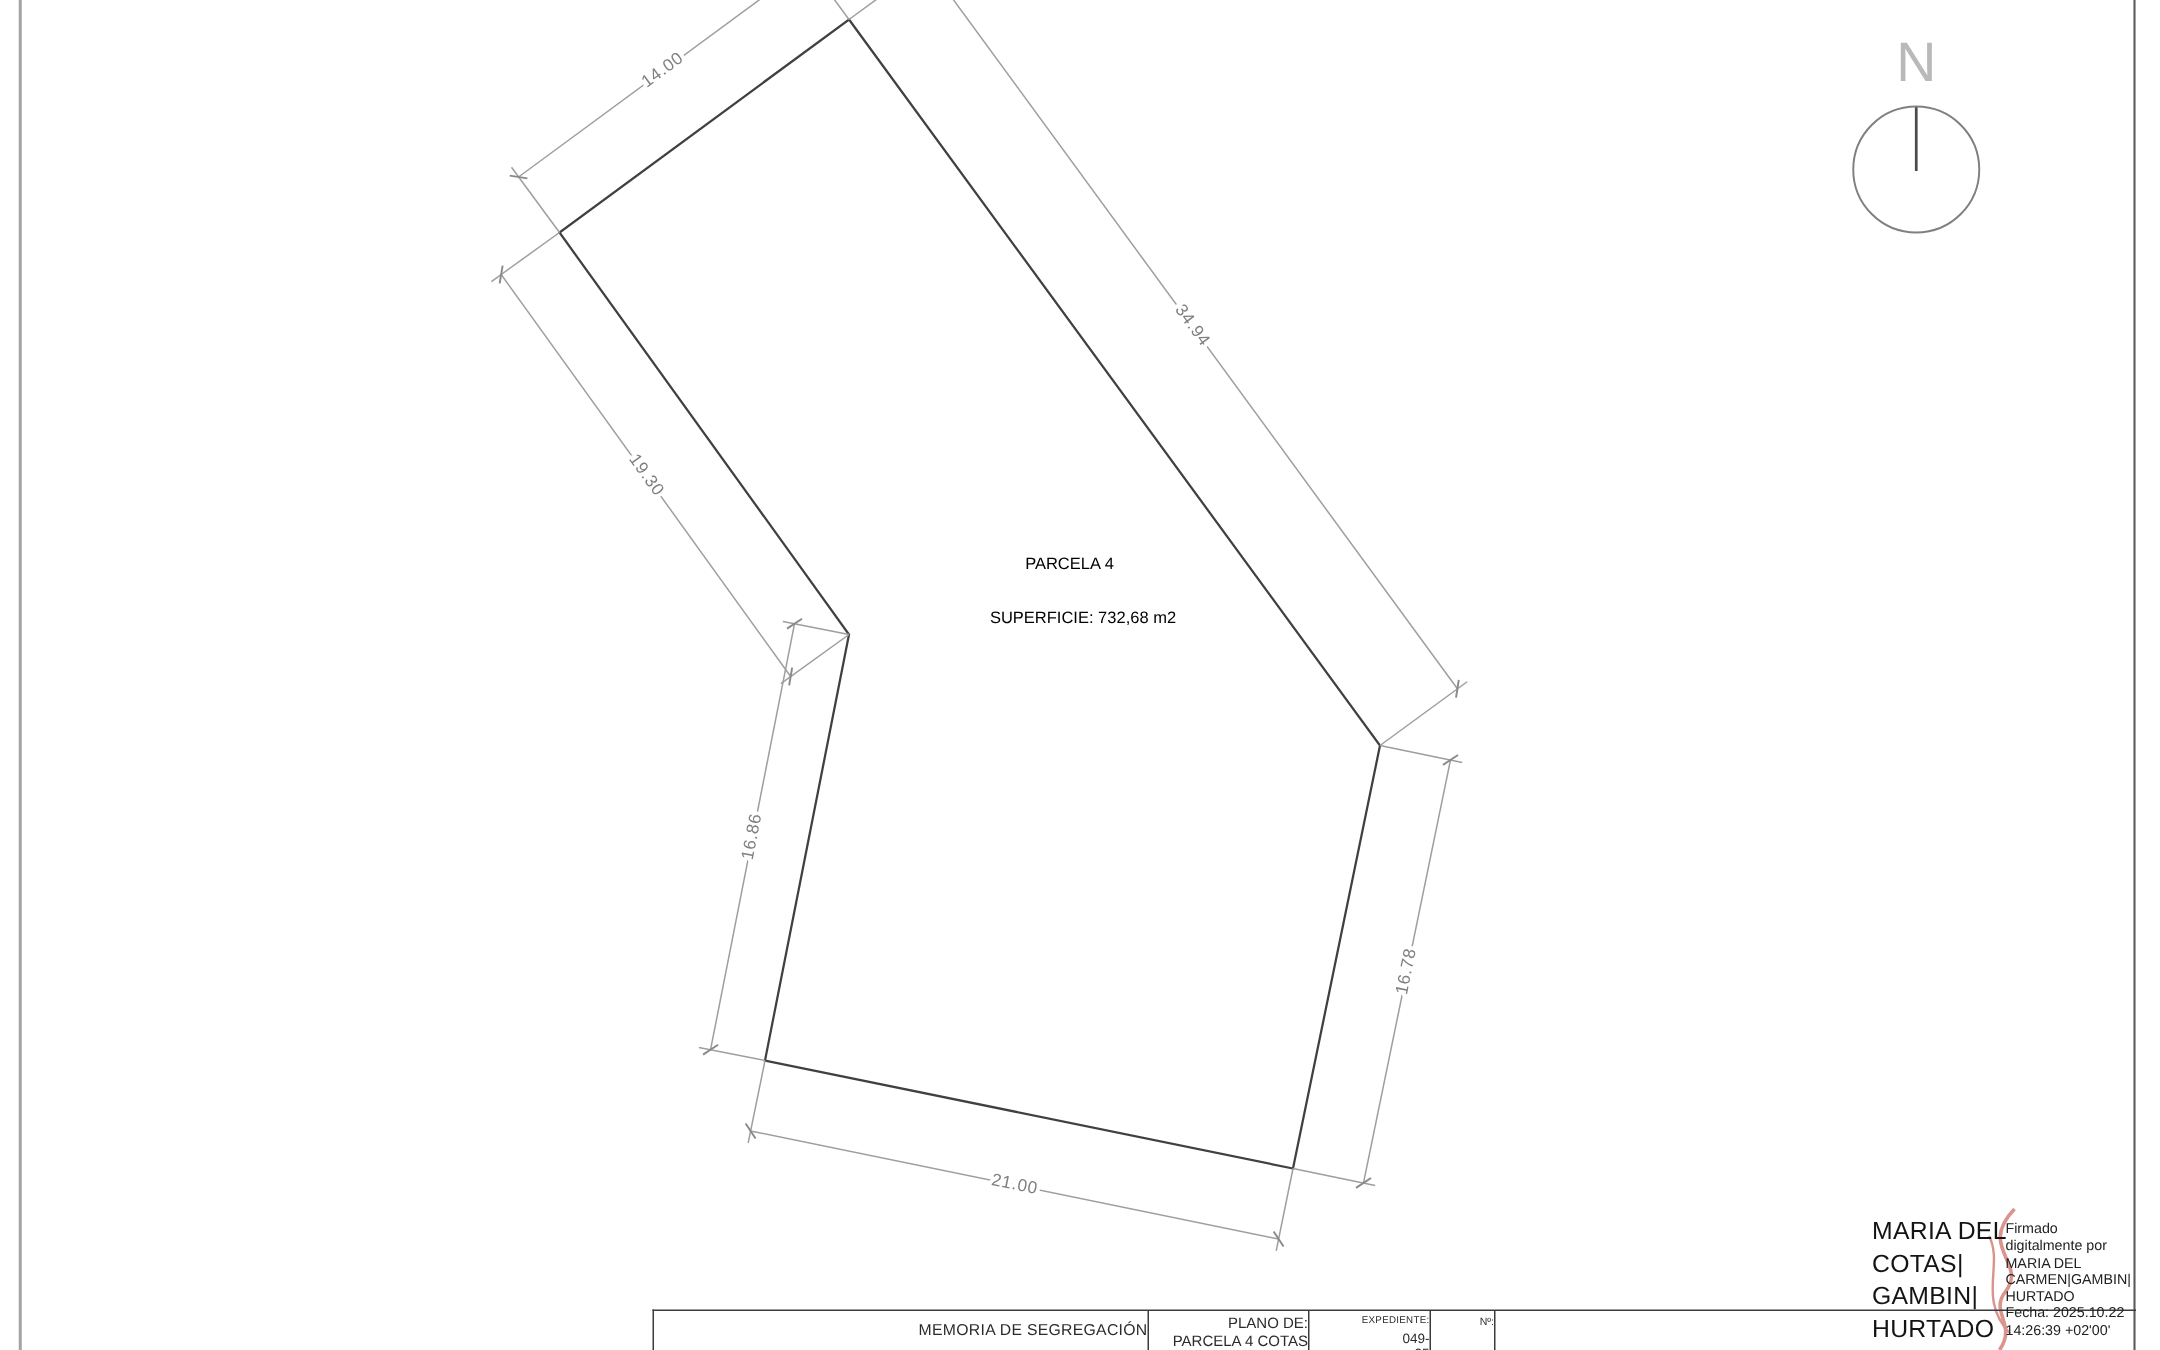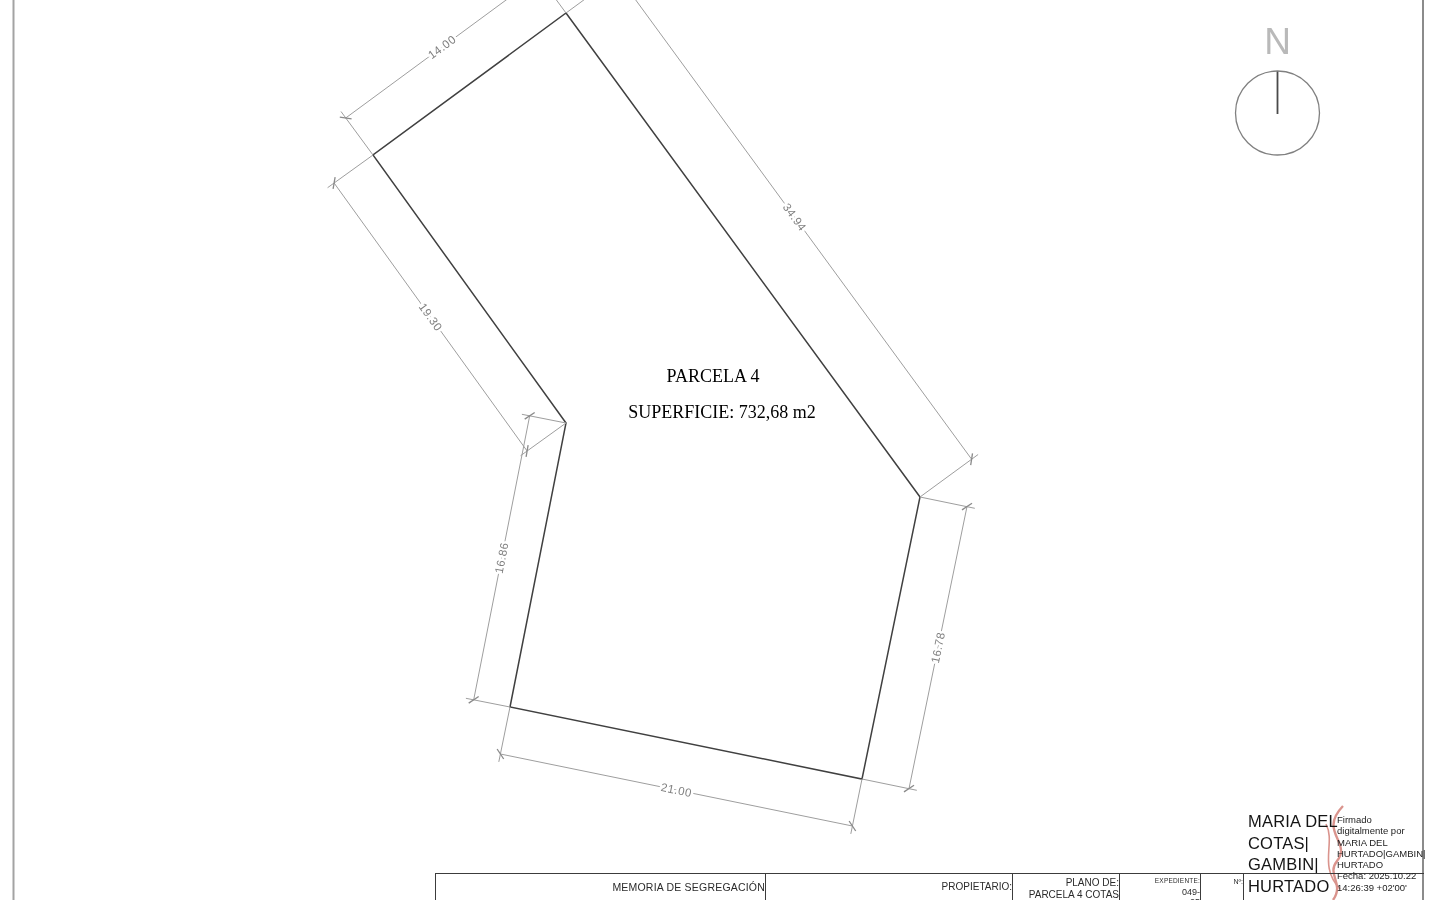--- a/index.html
+++ b/index.html
@@ -7,21 +7,21 @@
         font-family:"Liberation Sans",sans-serif;}
   svg{position:absolute;left:0;top:0;}
   .edge{stroke:#404040;stroke-width:1.5;fill:none;}
   .dim{stroke:#9e9e9e;stroke-width:1;fill:none;}
   .tick{stroke:#8a8a8a;stroke-width:1.3;}
   .dim-label{font-family:"Liberation Sans",sans-serif;font-size:11.5px;fill:#7f7f7f;
              letter-spacing:.5px;text-anchor:middle;dominant-baseline:central;
              paint-order:stroke;stroke:#ffffff;stroke-width:5px;stroke-linejoin:round;}
   .north-n{font-family:"Liberation Sans",sans-serif;font-size:37px;fill:#b9b9b9;text-anchor:middle;}
   .abs{position:absolute;}
-  .main-label{font-family:Liberation Serif, serif;font-size:18px;color:#000;
+  .main-label{font-family:Liberation Sans, sans-serif;font-size:11px;color:#000;
               white-space:nowrap;transform:translate(-50%,-50%);}
   
   .titleblock{position:absolute;left:435px;top:873px;width:988px;height:27px;
               border-top:1.5px solid #3c3c3c;border-left:1.2px solid #3c3c3c;display:flex;text-align:right;}
   .tb-cell{border-right:1.2px solid #3c3c3c;box-sizing:border-box;color:#2b2b2b;overflow:hidden;}
   .tb-c1{width:330px;font-size:10.5px;padding:7px 0 0 11px;letter-spacing:.2px;}
   .tb-c2{width:247px;font-size:10px;padding:7px 0 0 8px;}
   .tb-c3{width:107px;font-size:10px;padding:3px 0 16px 9px;line-height:12px;}
   .tb-c4{width:81px;padding:3px 0 0 11px;}
   .tb-c4 .lbl{font-size:6.5px;letter-spacing:.2px;}
@@ -110,23 +110,20 @@
     </g>
   </svg>
 
   <div class="abs main-label" style="left:713px;top:376px;">PARCELA 4</div>
   <div class="abs main-label" style="left:722px;top:412px;text-align:center;">SUPERFICIE: 732,68 m2</div>
 
   <div class="titleblock">
     <div class="tb-cell tb-c1">
       <span>MEMORIA DE SEGREGACIÓN</span>
     </div>
-    <div class="tb-cell tb-c2">
-      <span>PROPIETARIO:</span>
-    </div>
     <div class="tb-cell tb-c3">
       <div>PLANO DE:</div>
       <div>PARCELA 4 COTAS</div>
     </div>
     <div class="tb-cell tb-c4">
       <div class="lbl">EXPEDIENTE:</div>
       <div class="val">049-25</div>
     </div>
     <div class="tb-cell tb-c5">
       <span>Nº:</span>
@@ -137,19 +134,19 @@
   <div class="sig-name">
     <div>MARIA DEL</div>
     <div>COTAS|</div>
     <div>GAMBIN|</div>
     <div>HURTADO</div>
   </div>
   <div class="sig-details">
     <div>Firmado</div>
     <div>digitalmente por</div>
     <div>MARIA DEL</div>
-    <div>HURTADO|GAMBIN|</div>
+    <div>CARMEN|GAMBIN|</div>
     <div>HURTADO</div>
     <div>Fecha: 2025.10.22</div>
     <div>14:26:39 +02'00'</div>
   </div>
 
 </div>
 
 </body></html>

